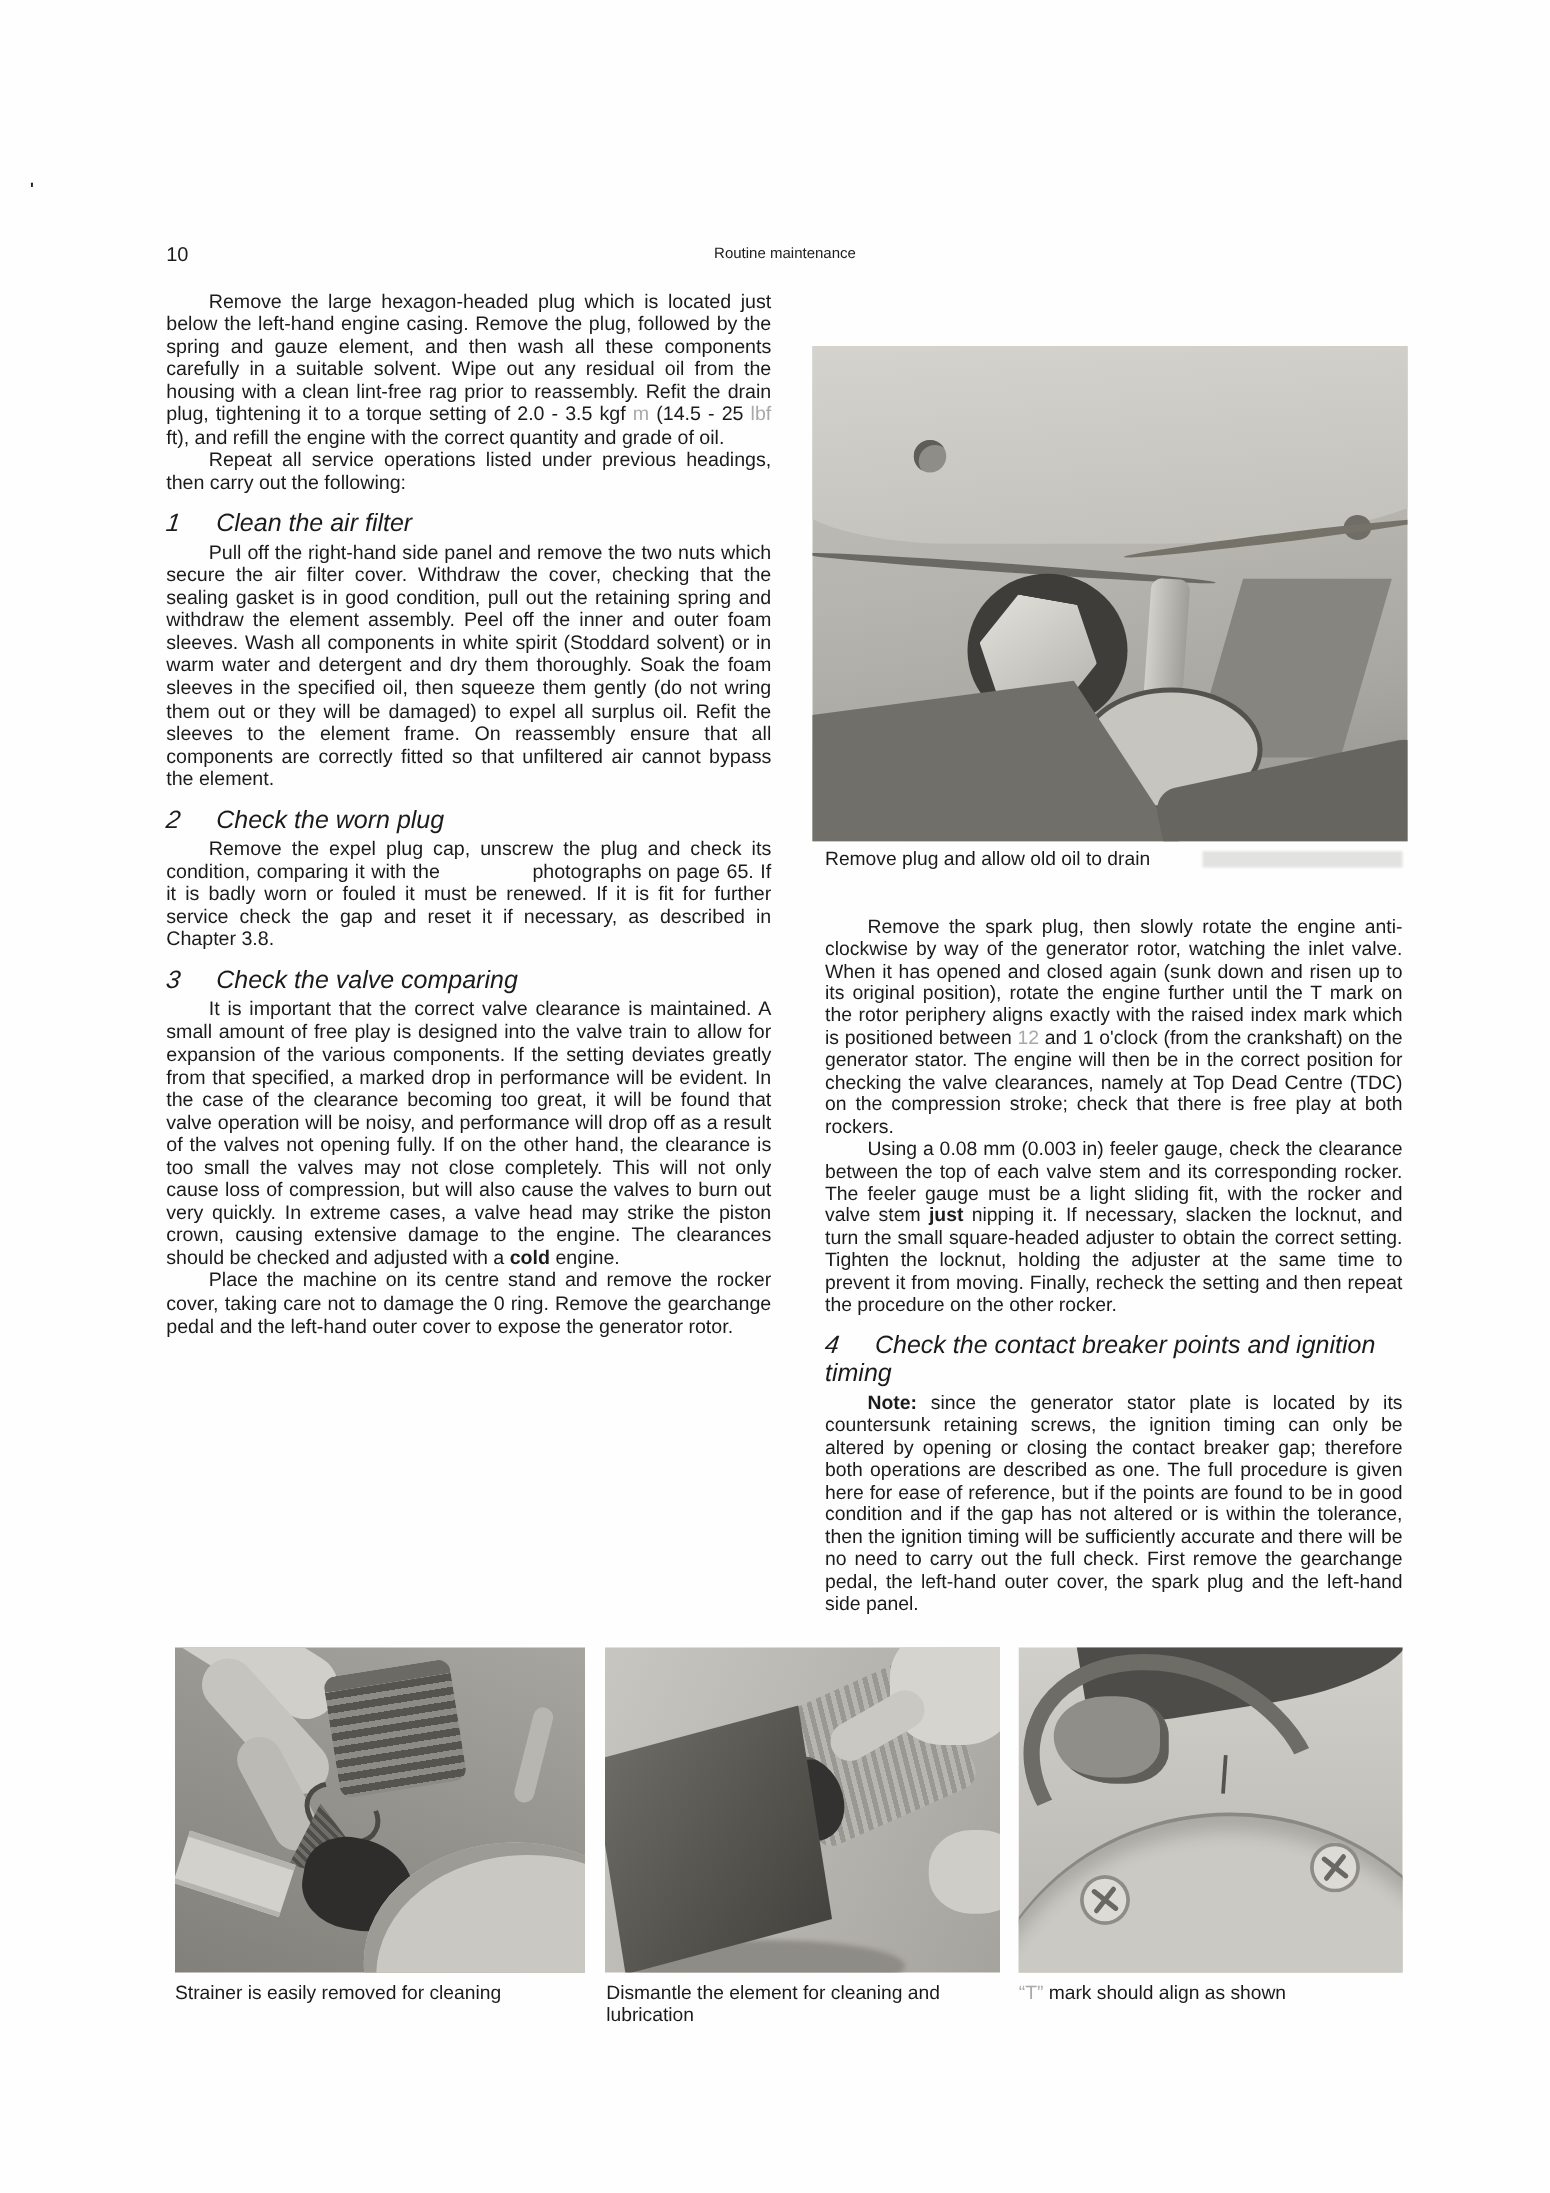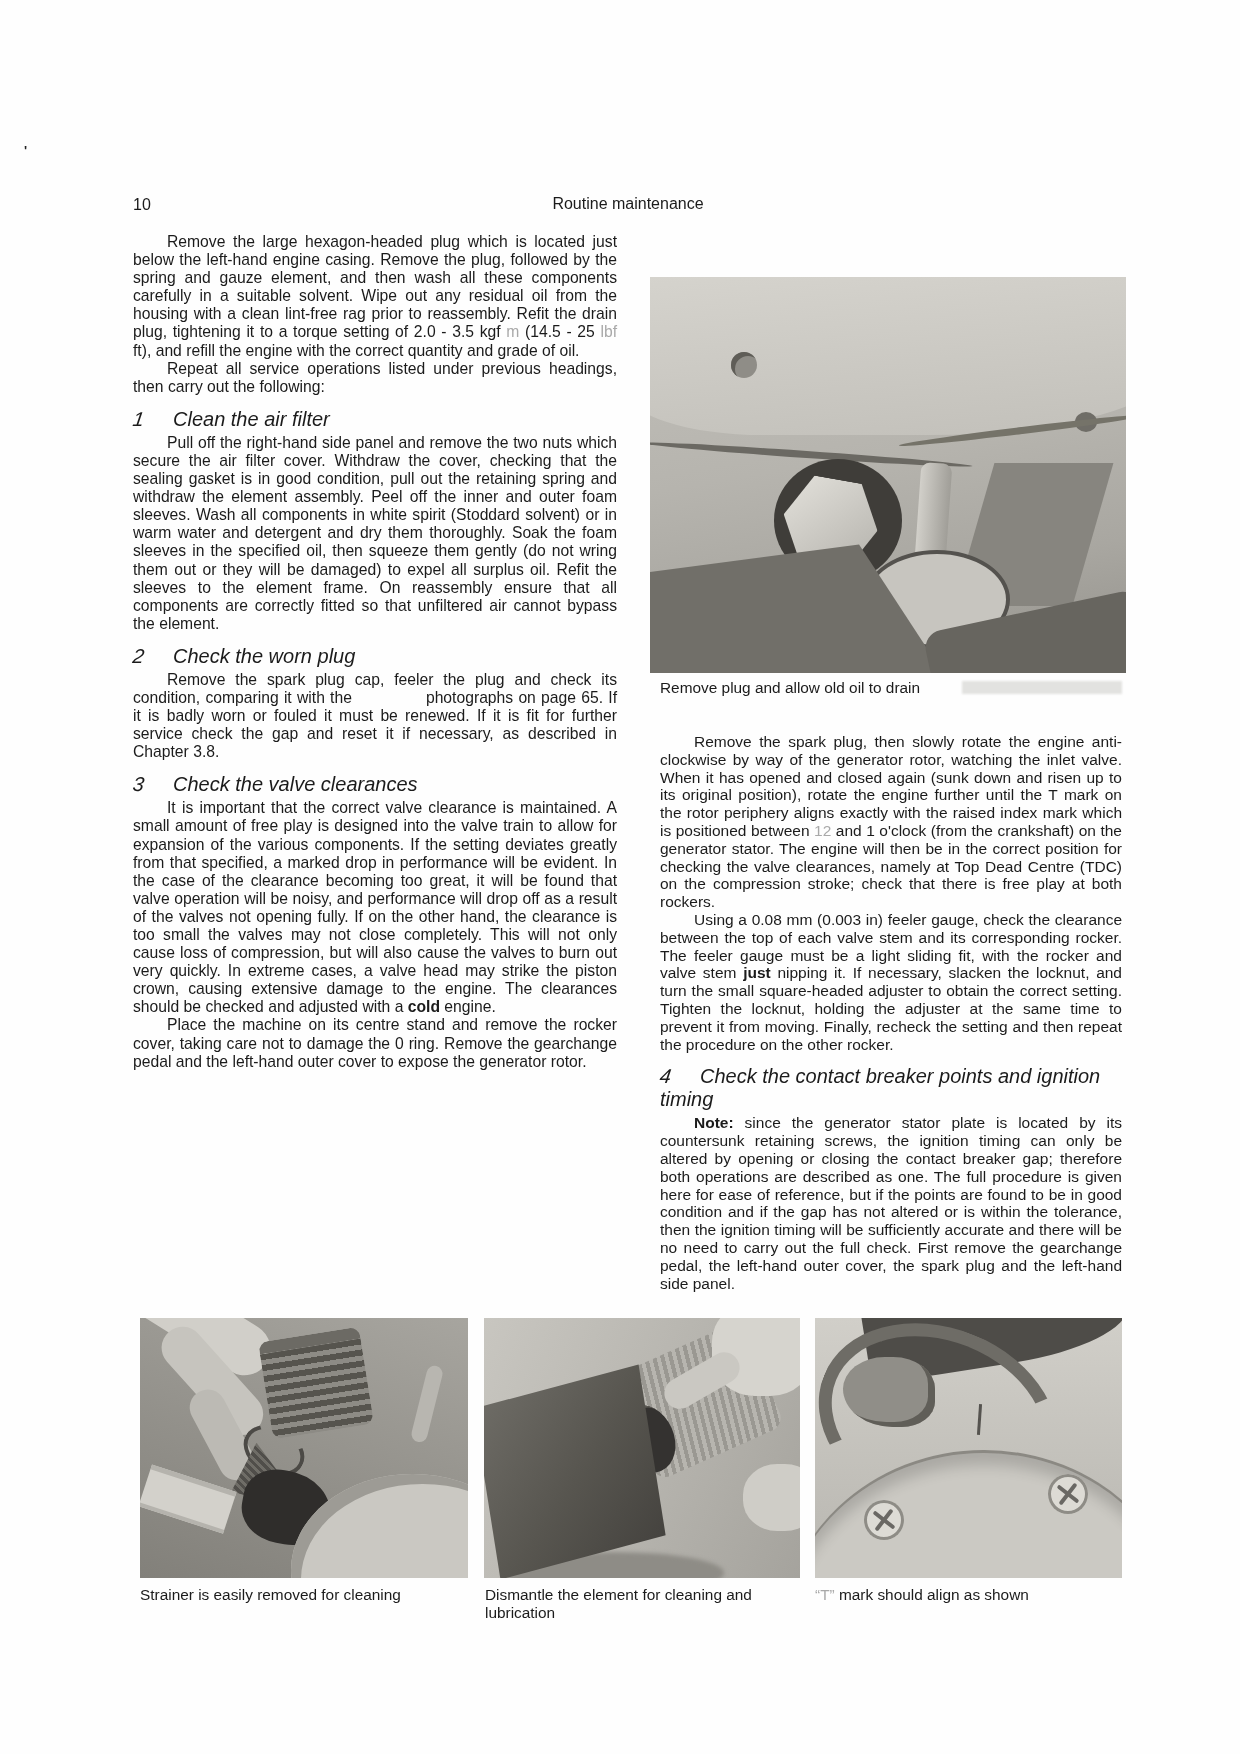--- a/index.html
+++ b/index.html
@@ -1,20 +1,20 @@
 <!DOCTYPE html>
 <html><head>
 <meta charset="utf-8">
 <style>
   html,body{margin:0;padding:0;background:#e8e8e8;}
   .page{position:relative;width:1240px;height:1754px;background:#fefefe;overflow:hidden;
         font-family:"Liberation Sans","DejaVu Sans",sans-serif;color:#1b1b1b;}
   
   .pgnum{position:absolute;left:133px;top:196px;font-size:16px;}
-  .runhead{position:absolute;left:133px;top:195px;width:990px;text-align:center;font-size:16px;}
+  .runhead{position:absolute;left:133px;top:195px;width:990px;text-align:center;font-size:12px;}
   .stray{position:absolute;left:24px;top:143px;font-size:13px;font-weight:bold;color:#222;}
   .col{position:absolute;font-size:15.7px;line-height:18.1px;}
   .col-left{left:133px;top:233px;width:484px;}
   .col-right{left:660px;top:733px;width:462px;font-size:15.5px;line-height:17.8px;}
   p{margin:0;}
   .j{text-align:justify;}
   .ind{text-indent:34px;}
   .bold-head{font-weight:bold;margin:32px 0 26px 0;}
   .sec-head{font-style:italic;font-size:20px;line-height:23px;margin:12px 0 3px 0;font-weight:500;}
   .sec-num{display:inline-block;width:40px;transform:skewX(-8deg);}
@@ -109,23 +109,23 @@
   <div class="col col-left">
     <p class="j ind"><span>Remove the large hexagon-headed plug which is located just below the left-hand engine casing. Remove the plug, followed by the spring and gauze element, and then wash all these components carefully in a suitable solvent. Wipe out any residual oil from the housing with a clean lint-free rag prior to reassembly. Refit the drain plug, tightening it to a torque setting of 2.0 - 3.5 kgf </span><span class="faded">m</span><span> (14.5 - 25 </span><span class="faded">lbf</span><span> ft), and refill the engine with the correct quantity and grade of oil.</span></p>
 
 
     <p class="j ind">Repeat all service operations listed under previous headings, then carry out the following:</p>
 
     <p class="sec-head"><span class="sec-num">1</span><span>Clean the air filter</span></p>
     <p class="j ind">Pull off the right-hand side panel and remove the two nuts which secure the air filter cover. Withdraw the cover, checking that the sealing gasket is in good condition, pull out the retaining spring and withdraw the element assembly. Peel off the inner and outer foam sleeves. Wash all components in white spirit (Stoddard solvent) or in warm water and detergent and dry them thoroughly. Soak the foam sleeves in the specified oil, then squeeze them gently (do not wring them out or they will be damaged) to expel all surplus oil. Refit the sleeves to the element frame. On reassembly ensure that all components are correctly fitted so that unfiltered air cannot bypass the element.</p>
 
     <p class="sec-head"><span class="sec-num">2</span><span>Check the worn plug</span></p>
-    <p class="j ind"><span>Remove the spark plug cap, feeler the plug and check its condition, comparing it with the</span><span class="gap"></span><span>photographs on page 65. If it is badly worn or fouled it must be renewed. If it is fit for further service check the gap and reset it if necessary, as described in Chapter 3.8.</span></p>
+    <p class="j ind"><span>Remove the expel plug cap, unscrew the plug and check its condition, comparing it with the</span><span class="gap"></span><span>photographs on page 65. If it is badly worn or fouled it must be renewed. If it is fit for further service check the gap and reset it if necessary, as described in Chapter 3.8.</span></p>
 
-    <p class="sec-head"><span class="sec-num">3</span><span>Check the valve clearances</span></p>
+    <p class="sec-head"><span class="sec-num">3</span><span>Check the valve comparing</span></p>
     <p class="j ind"><span>It is important that the correct valve clearance is maintained. A small amount of free play is designed into the valve train to allow for expansion of the various components. If the setting deviates greatly from that specified, a marked drop in performance will be evident. In the case of the clearance becoming too great, it will be found that valve operation will be noisy, and performance will drop off as a result of the valves not opening fully. If on the other hand, the clearance is too small the valves may not close completely. This will not only cause loss of compression, but will also cause the valves to burn out very quickly. In extreme cases, a valve head may strike the piston crown, causing extensive damage to the engine. The clearances should be checked and adjusted with a </span><span class="b">cold</span><span> engine.</span></p>
     <p class="j ind">Place the machine on its centre stand and remove the rocker cover, taking care not to damage the 0 ring. Remove the gearchange pedal and the left-hand outer cover to expose the generator rotor.</p>
   </div>
 
   <div class="photo" id="photo-top">
     <div class="tp-light-top"></div>
     <div class="tp-dot"></div>
     <div class="tp-dot2"></div>
     <div class="tp-seam"></div>
     <div class="tp-seam2"></div>

